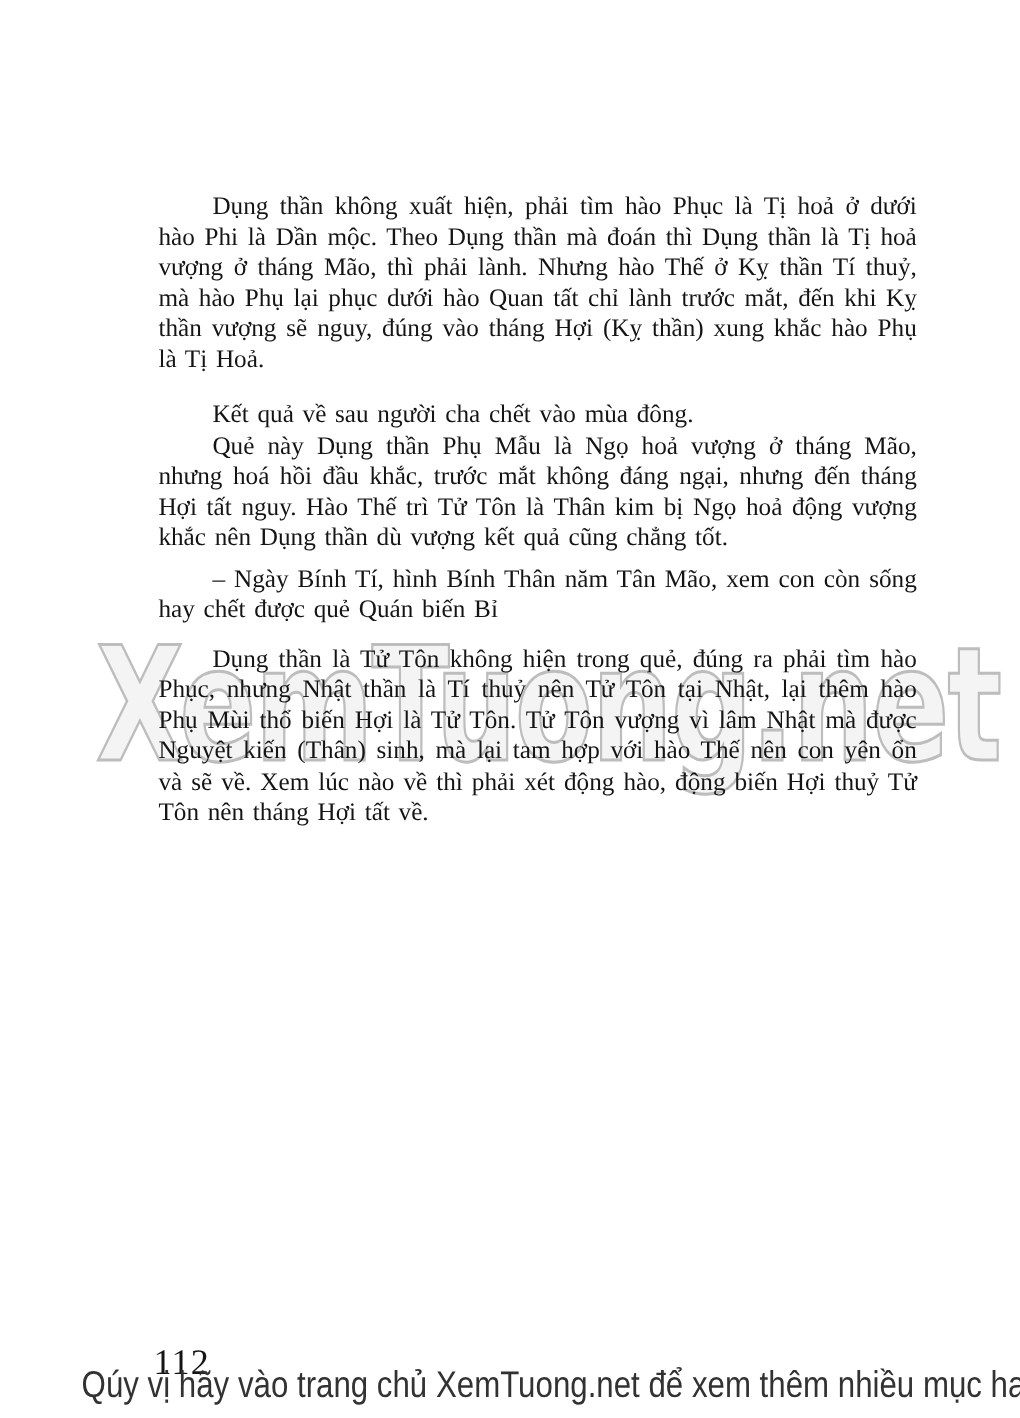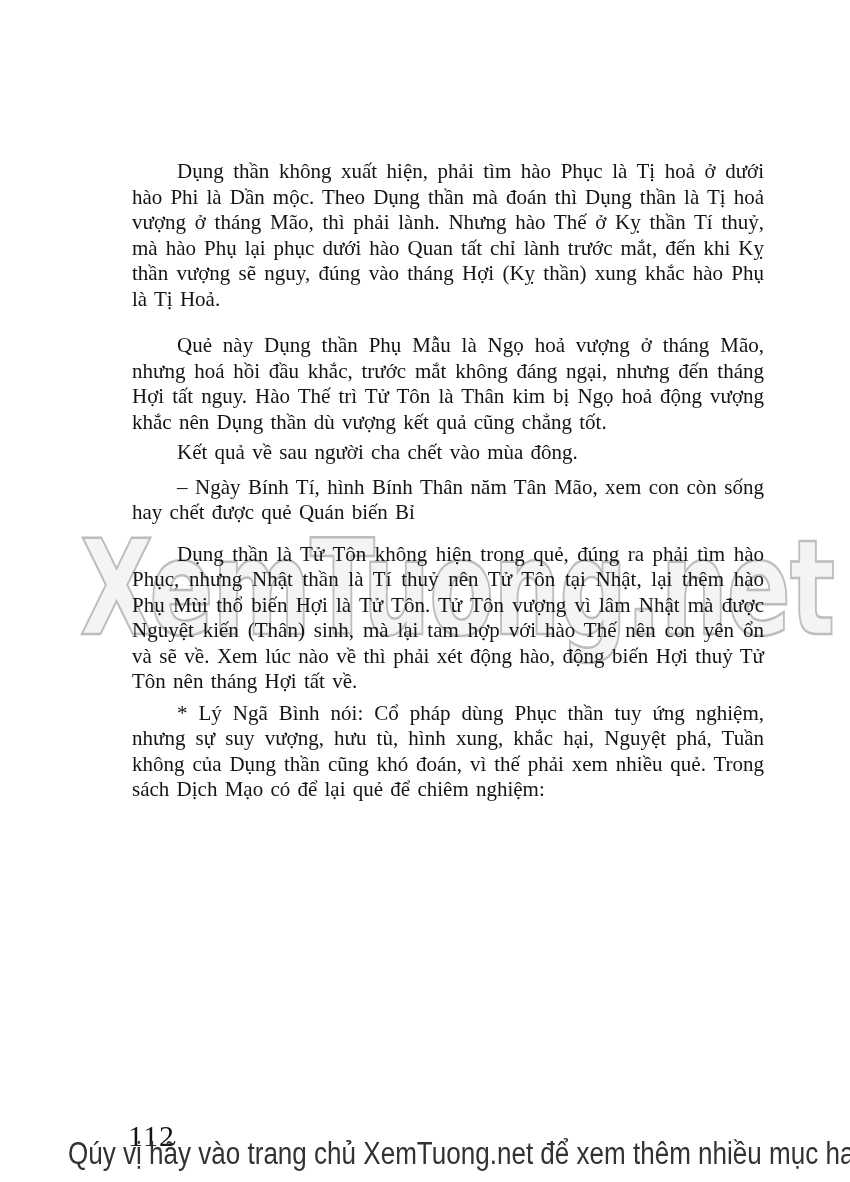--- a/index.html
+++ b/index.html
@@ -42,23 +42,22 @@
   }
 </style>
 </head>
 <body>
 
 <div class="watermark">XemTuong.net</div>
 
 <div class="content">
   <p class="para">Dụng thần không xuất hiện, phải tìm hào Phục là Tị hoả ở dưới hào Phi là Dần mộc. Theo Dụng thần mà đoán thì Dụng thần là Tị hoả vượng ở tháng Mão, thì phải lành. Nhưng hào Thế ở Kỵ thần Tí thuỷ, mà hào Phụ lại phục dưới hào Quan tất chỉ lành trước mắt, đến khi Kỵ thần vượng sẽ nguy, đúng vào tháng Hợi (Kỵ thần) xung khắc hào Phụ là Tị Hoả.</p>
   <div class="hexagram" id="hex1"></div>
+  <p class="para" style="margin-top:5px">Kết quả về sau người cha chết vào mùa đông.</p>
   <p class="para">Quẻ này Dụng thần Phụ Mẫu là Ngọ hoả vượng ở tháng Mão, nhưng hoá hồi đầu khắc, trước mắt không đáng ngại, nhưng đến tháng Hợi tất nguy. Hào Thế trì Tử Tôn là Thân kim bị Ngọ hoả động vượng khắc nên Dụng thần dù vượng kết quả cũng chẳng tốt.</p>
-  <p class="para" style="margin-top:5px">Kết quả về sau người cha chết vào mùa đông.</p>
   <p class="para" style="margin-top:9px">– Ngày Bính Tí, hình Bính Thân năm Tân Mão, xem con còn sống hay chết được quẻ Quán biến Bỉ</p>
   <div class="hexagram" id="hex2"></div>
   <p class="para">Dụng thần là Tử Tôn không hiện trong quẻ, đúng ra phải tìm hào Phục, nhưng Nhật thần là Tí thuỷ nên Tử Tôn tại Nhật, lại thêm hào Phụ Mùi thổ biến Hợi là Tử Tôn. Tử Tôn vượng vì lâm Nhật mà được Nguyệt kiến (Thân) sinh, mà lại tam hợp với hào Thế nên con yên ổn và sẽ về. Xem lúc nào về thì phải xét động hào, động biến Hợi thuỷ Tử Tôn nên tháng Hợi tất về.</p>
-  <p class="para" style="margin-top:6px">* Lý Ngã Bình nói: Cổ pháp dùng Phục thần tuy ứng nghiệm, nhưng sự suy vượng, hưu tù, hình xung, khắc hại, Nguyệt phá, Tuần không của Dụng thần cũng khó đoán, vì thế phải xem nhiều quẻ. Trong sách Dịch Mạo có để lại quẻ để chiêm nghiệm:</p>
 </div>
 
 <div class="pagenum">112</div>
 
 <div class="footer"><span>Qúy vị hãy vào trang chủ </span><span>XemTuong.net</span><span> để xem thêm nhiều mục hay khác</span></div>
 
 </body></html>

